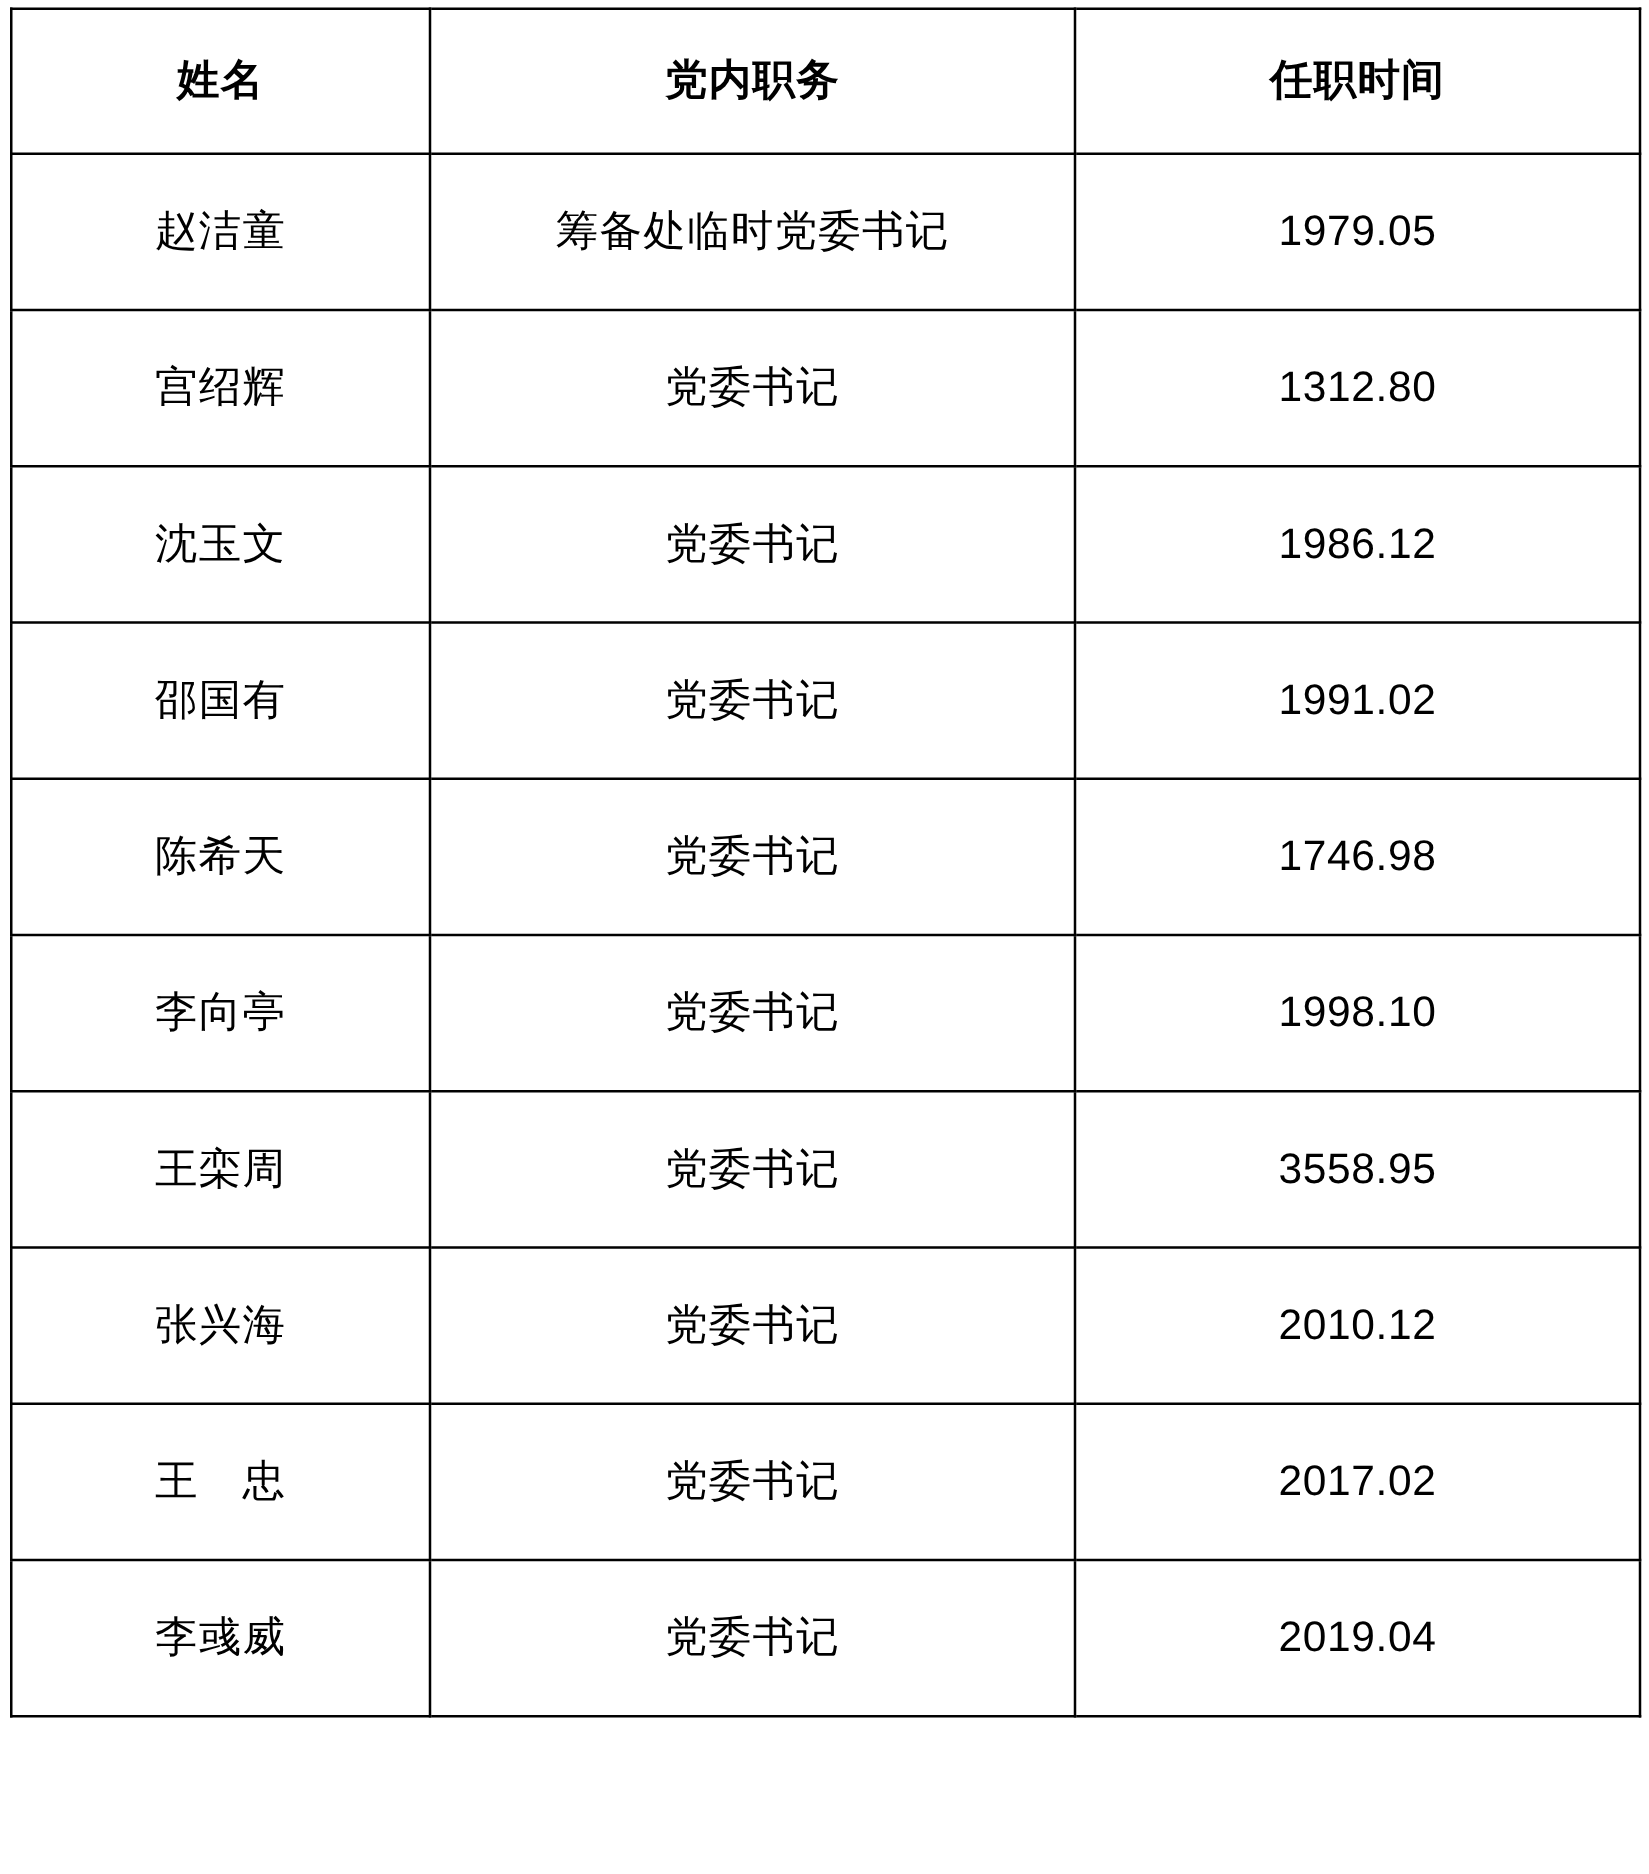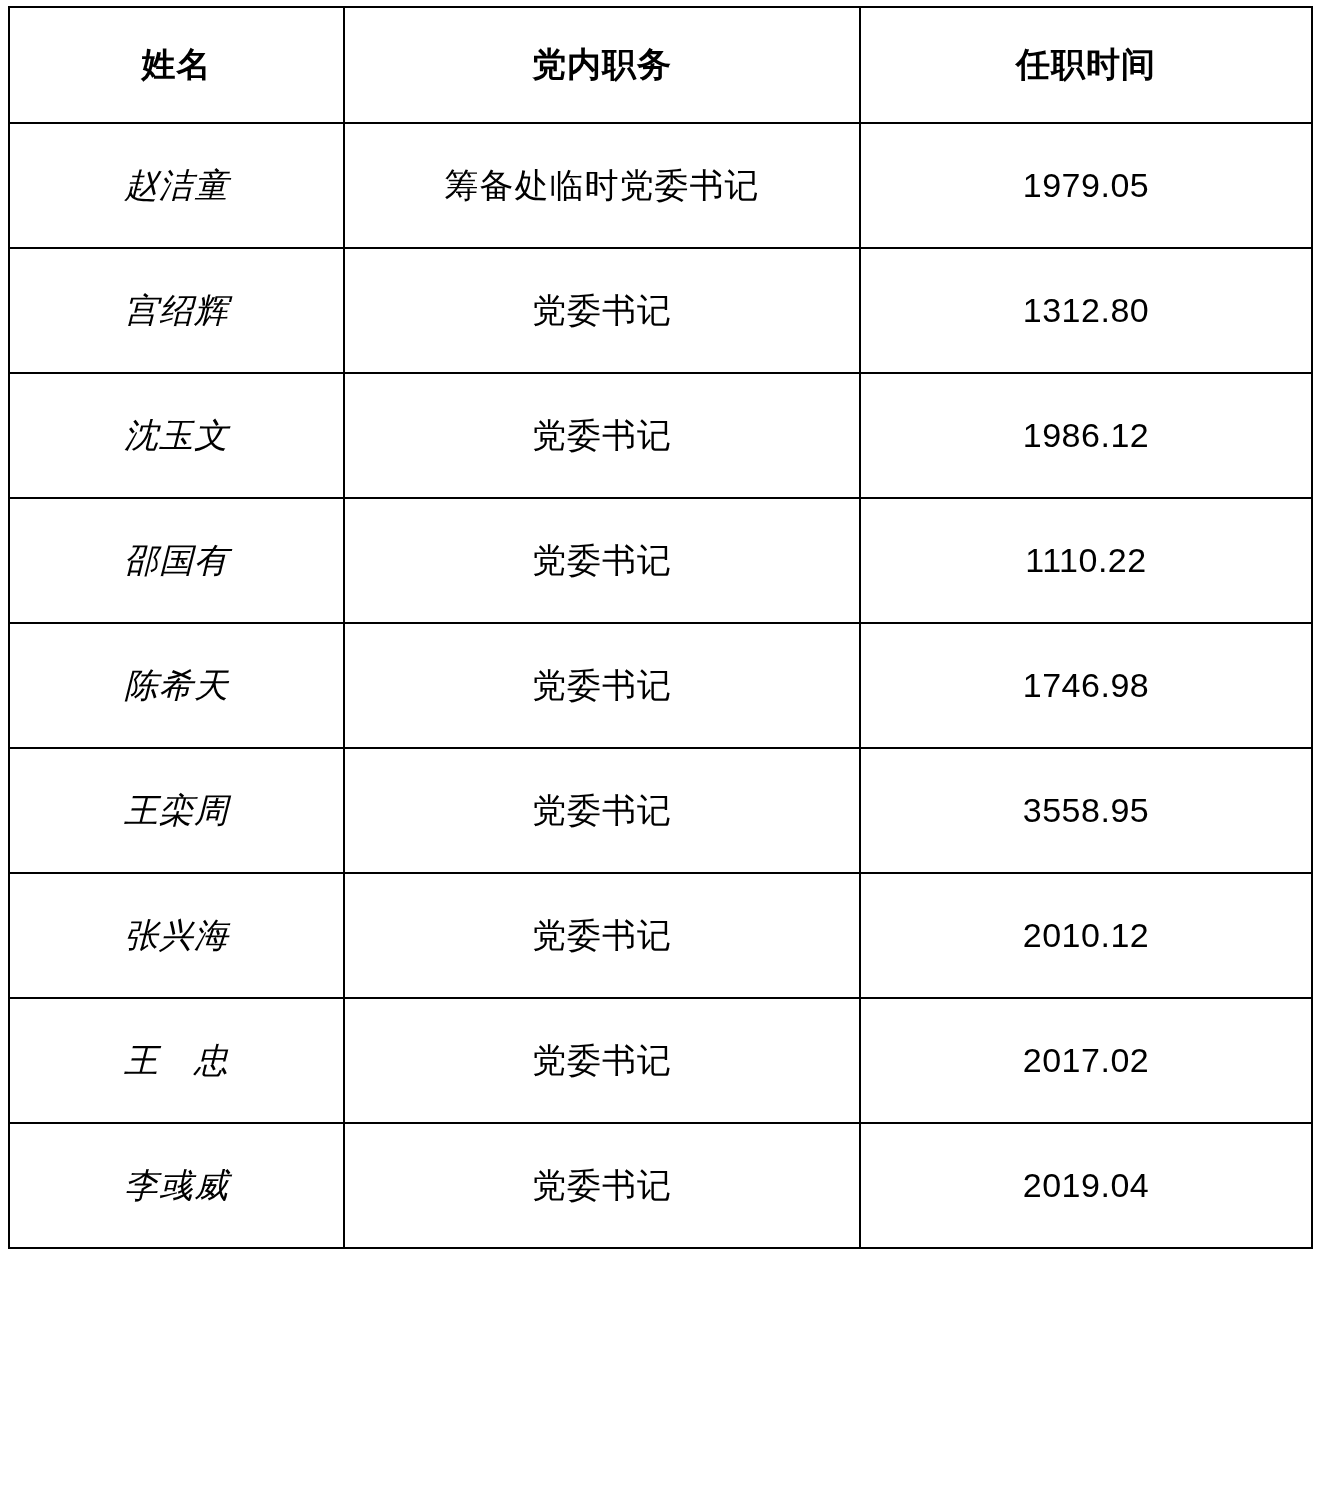--- a/index.html
+++ b/index.html
@@ -47,21 +47,20 @@
     height: 114px;
     font-weight: bold;
     font-size: 34px;
     letter-spacing: 1px;
   }
   table.roster tbody td {
     height: 123px;
   }
   td.name-cell {
     letter-spacing: 1px;
-    font-style: italic;
   }
   td.date-cell {
     font-size: 36px;
     letter-spacing: 0.5px;
     border-radius: 12px;
   }
   td.post-cell {
     letter-spacing: 1px;
     border-radius: 22px;
   }
@@ -95,26 +94,31 @@
         <td class="date-cell">1312.80</td>
       </tr>
       <tr>
         <td class="name-cell">沈玉文</td>
         <td class="post-cell">党委书记</td>
         <td class="date-cell">1986.12</td>
       </tr>
       <tr>
         <td class="name-cell">邵国有</td>
         <td class="post-cell">党委书记</td>
-        <td class="date-cell">1110.22</td>
+        <td class="date-cell">1991.02</td>
       </tr>
       <tr>
         <td class="name-cell">陈希天</td>
         <td class="post-cell">党委书记</td>
         <td class="date-cell">1746.98</td>
+      </tr>
+      <tr>
+        <td class="name-cell">李向亭</td>
+        <td class="post-cell">党委书记</td>
+        <td class="date-cell">1998.10</td>
       </tr>
       <tr>
         <td class="name-cell">王栾周</td>
         <td class="post-cell">党委书记</td>
         <td class="date-cell">3558.95</td>
       </tr>
       <tr>
         <td class="name-cell">张兴海</td>
         <td class="post-cell">党委书记</td>
         <td class="date-cell">2010.12</td>

